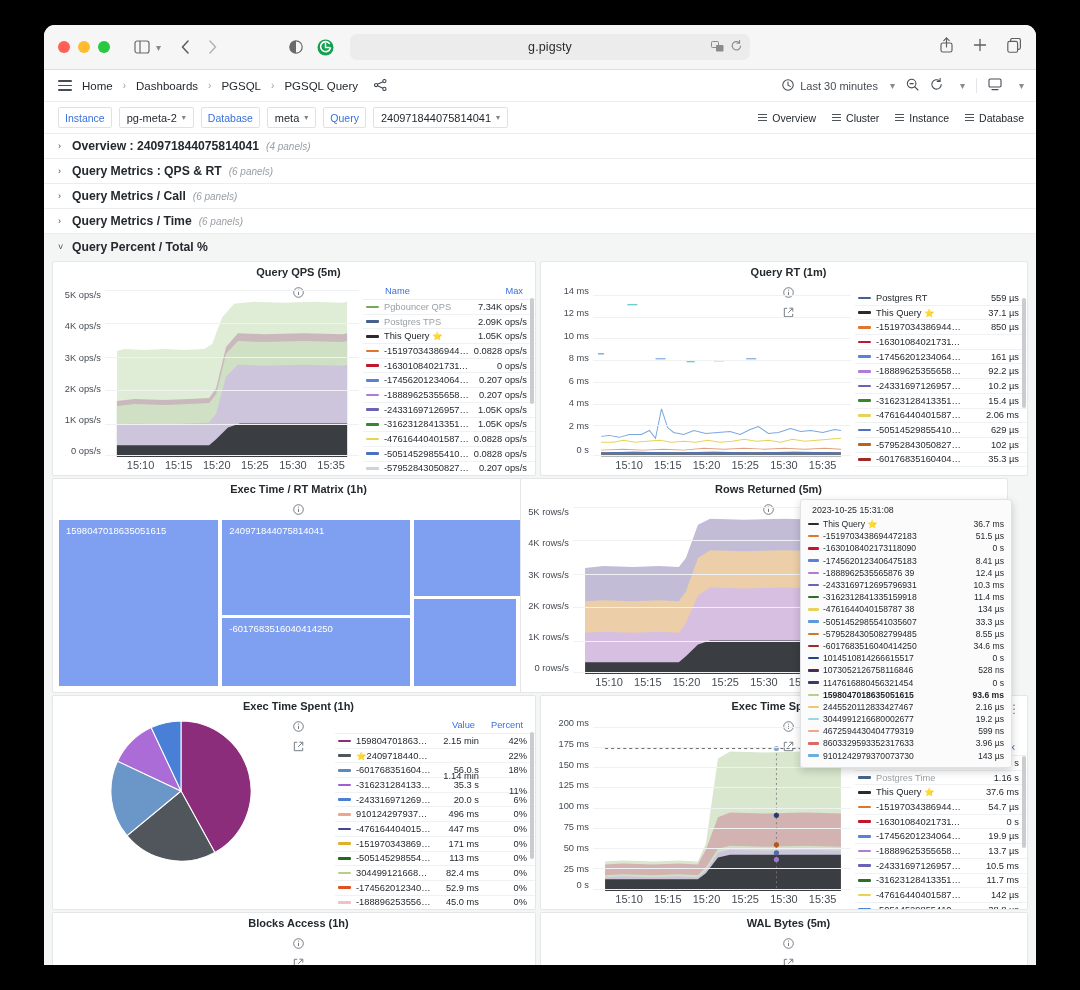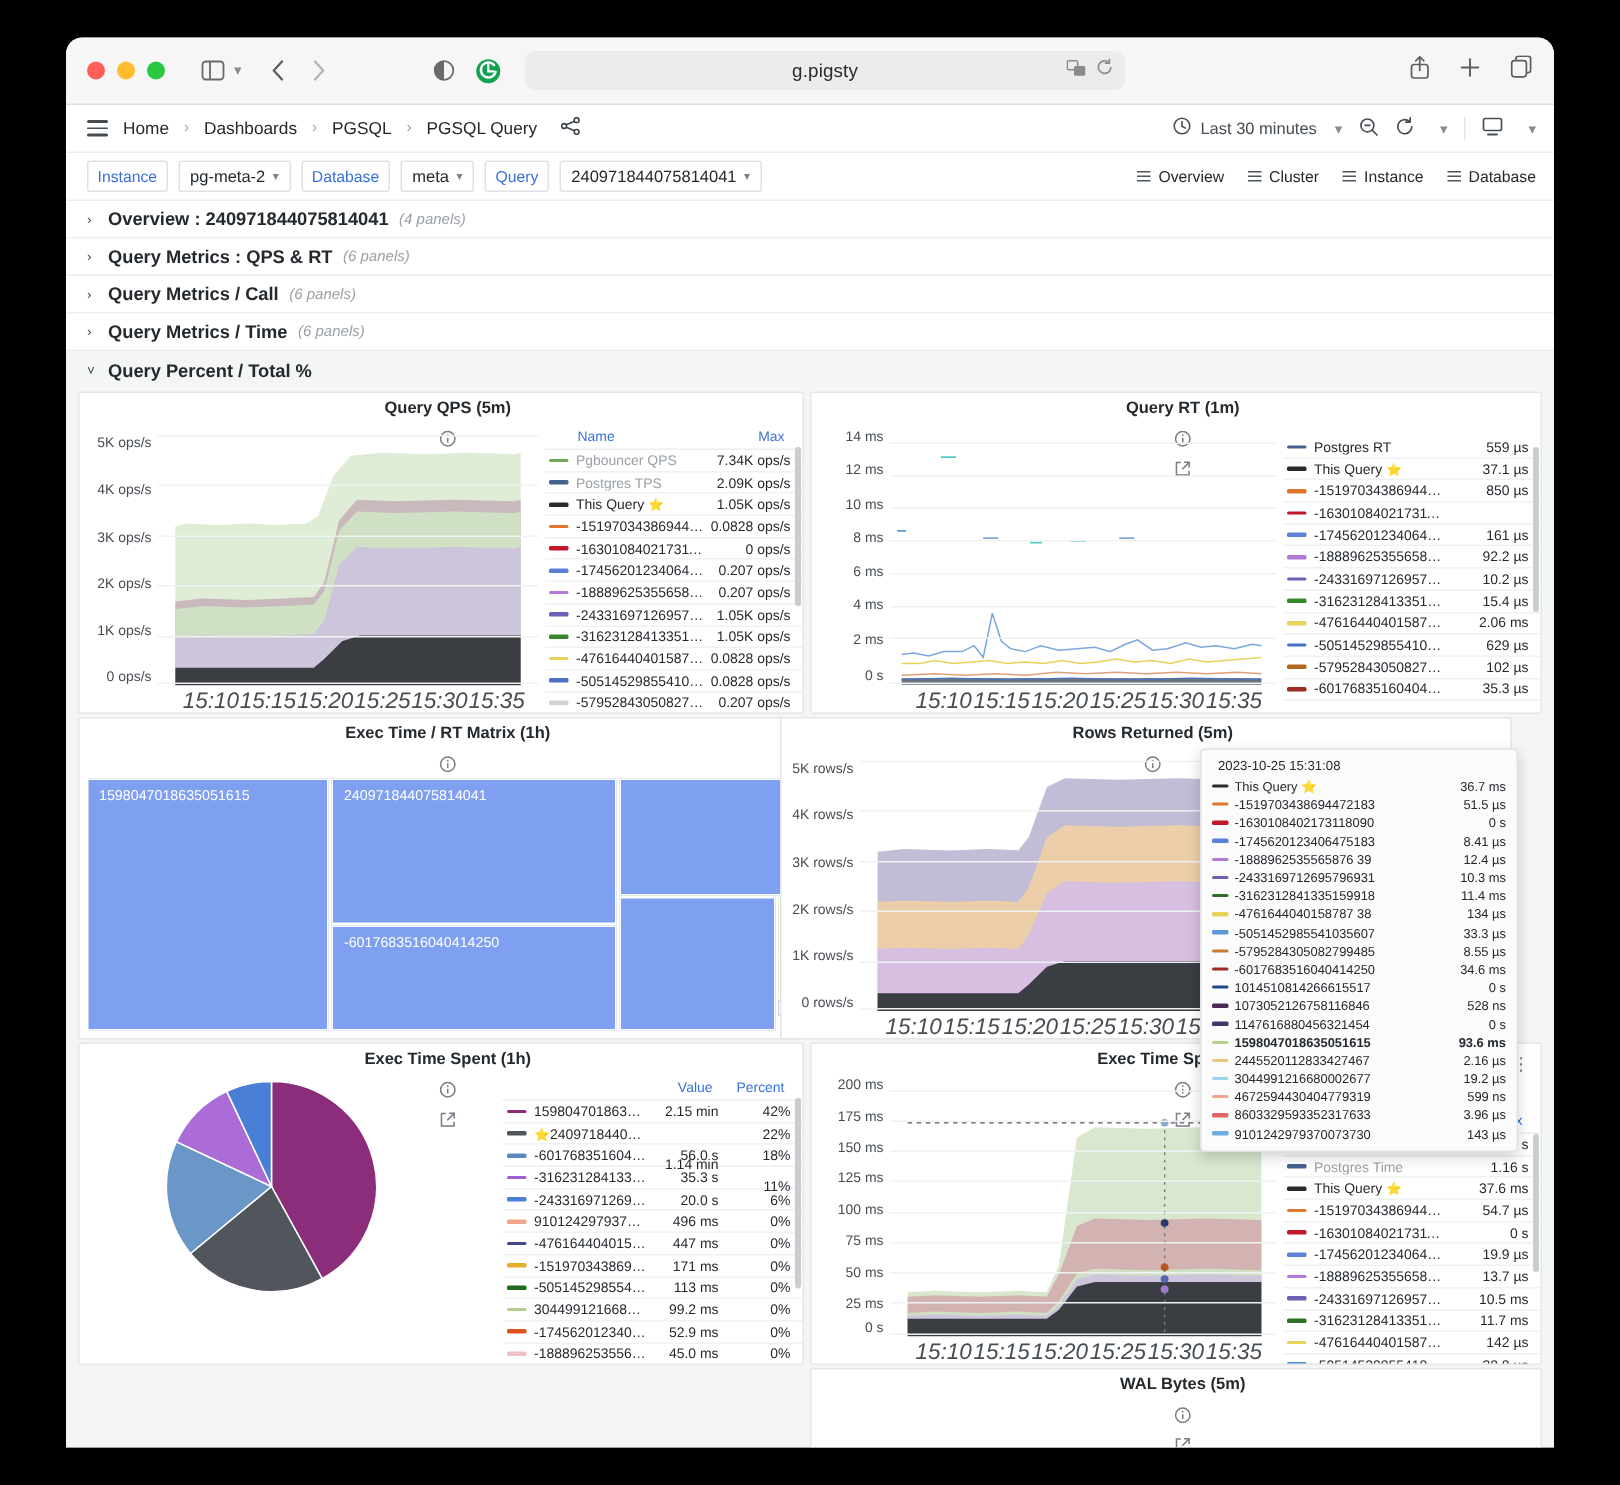--- a/index.html
+++ b/index.html
@@ -100,21 +100,21 @@
   .p-title { font-size:11px; font-weight:bold; color:#24292e; }
   .p-ico { color:#767c84; display:flex; }
   .p-menu { position:absolute; right:6px; top:6px; color:#767c84; font-size:12px; letter-spacing:1px; }
 
   
   .chartbox { position:absolute; left:0; top:22px; right:0; bottom:0; display:flex; }
   .plot { position:relative; flex:1; min-width:0; }
   .yaxis { position:absolute; left:0; top:0; bottom:18px; width:52px; }
   .ylab { position:absolute; right:4px; transform:translateY(-50%); font-size:9.3px; color:#464c54; white-space:nowrap; }
   .xaxis { position:absolute; left:52px; right:4px; bottom:0; height:18px; }
-  .xlab { position:absolute; transform:translateX(-50%); font-size:15px; color:#464c54; top:2px;font-style:italic; }
+  .xlab { position:absolute; transform:translateX(-50%); font-size:11px; color:#464c54; top:2px; }
   .grid { position:absolute; left:52px; right:4px; top:6px; bottom:18px; overflow:hidden; }
   .gline { position:absolute; left:0; right:0; height:1px; background:#f0f1f2; }
 
   
   .legend { width:172px; border-left:0; overflow:hidden; position:relative; }
   .lg-head { display:flex; font-size:9.3px; color:#3871dc; padding:2px 4px 3px 0; border-bottom:1px solid #eceef0; }
   .lg-head .c-name { flex:1; padding-left:22px; }
   .lg-head .c-val { width:64px; text-align:right; padding-right:8px; }
   .lg-row { display:flex; align-items:center; font-size:9.3px; color:#24292e; border-bottom:1px solid #f0f1f2; height:14.7px; }
   .lg-sw { width:13px; height:2.6px; border-radius:1px; margin:0 5px 0 3px; flex:none; }
@@ -856,21 +856,21 @@
             </div>
             <div class="lg-row">
               <span class="lg-sw" style="background: rgb(29, 107, 29);"></span>
               <span class="lg-name">-5051452985541035607</span>
               <span class="lg-val" style="width: 56px;">113 ms</span>
               <span class="lg-val" style="width: 48px;">0%</span>
             </div>
             <div class="lg-row">
               <span class="lg-sw" style="background: rgb(181, 208, 138);"></span>
               <span class="lg-name">3044991216680002677</span>
-              <span class="lg-val" style="width: 56px;">99.2 ms</span>
+              <span class="lg-val" style="width: 56px;">82.4 ms</span>
               <span class="lg-val" style="width: 48px;">0%</span>
             </div>
             <div class="lg-row">
               <span class="lg-sw" style="background: rgb(224, 82, 29);"></span>
               <span class="lg-name">-1745620123406475183</span>
               <span class="lg-val" style="width: 56px;">52.9 ms</span>
               <span class="lg-val" style="width: 48px;">0%</span>
             </div>
             <div class="lg-row">
               <span class="lg-sw" style="background: rgb(240, 192, 200);"></span>
@@ -1009,20 +1009,39 @@
                 <span class="lg-val">38.8 µs</span>
               </div>
             </div>
           <div class="scroll-track" style="top:38px">
               <div class="scroll-thumb" style="top:0; height:60%"></div>
             </div>
         </div>
       </div>
     </div>
 
+    <div class="panel" id="p-blocks" style="left:8px; top:778px; width:484px; height:60px;">
+      <div class="p-head">
+        <span class="p-title">Blocks Access (1h)</span>
+        <span class="p-ico">
+            <svg width="11" height="11" viewBox="0 0 11 11">
+              <circle cx="5.5" cy="5.5" r="4.8" fill="none" stroke="#767c84" stroke-width="1"></circle>
+              <line x1="5.5" y1="4.8" x2="5.5" y2="8" stroke="#767c84" stroke-width="1"></line>
+              <circle cx="5.5" cy="3.1" r="0.6" fill="#767c84"></circle>
+            </svg>
+          </span>
+        <span class="p-ico">
+            <svg width="11" height="11" viewBox="0 0 11 11">
+              <path d="M4.2 1.3 H1.3 V9.7 H9.7 V6.8" fill="none" stroke="#767c84" stroke-width="1"></path>
+              <polyline points="6.4,1.2 9.8,1.2 9.8,4.6" fill="none" stroke="#767c84" stroke-width="1"></polyline>
+              <line x1="5.2" y1="5.8" x2="9.6" y2="1.4" stroke="#767c84" stroke-width="1"></line>
+            </svg>
+          </span>
+      </div>
+    </div>
     <div class="panel" id="p-wal" style="left:496px; top:778px; width:488px; height:60px;">
       <div class="p-head">
         <span class="p-title">WAL Bytes (5m)</span>
         <span class="p-ico">
             <svg width="11" height="11" viewBox="0 0 11 11">
               <circle cx="5.5" cy="5.5" r="4.8" fill="none" stroke="#767c84" stroke-width="1"></circle>
               <line x1="5.5" y1="4.8" x2="5.5" y2="8" stroke="#767c84" stroke-width="1"></line>
               <circle cx="5.5" cy="3.1" r="0.6" fill="#767c84"></circle>
             </svg>
           </span>

